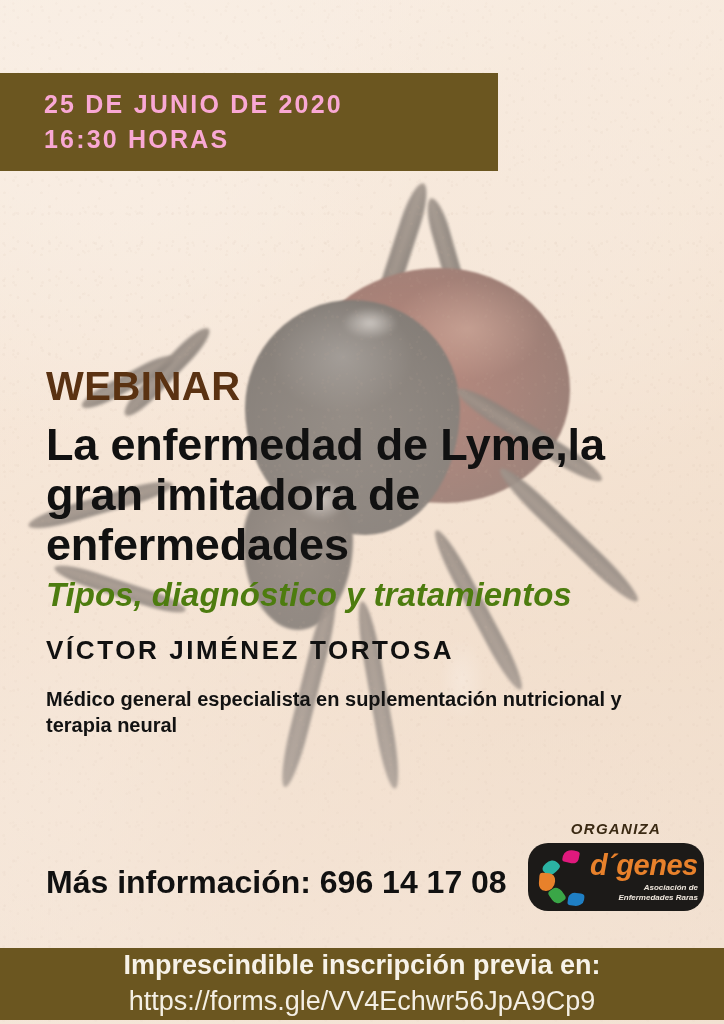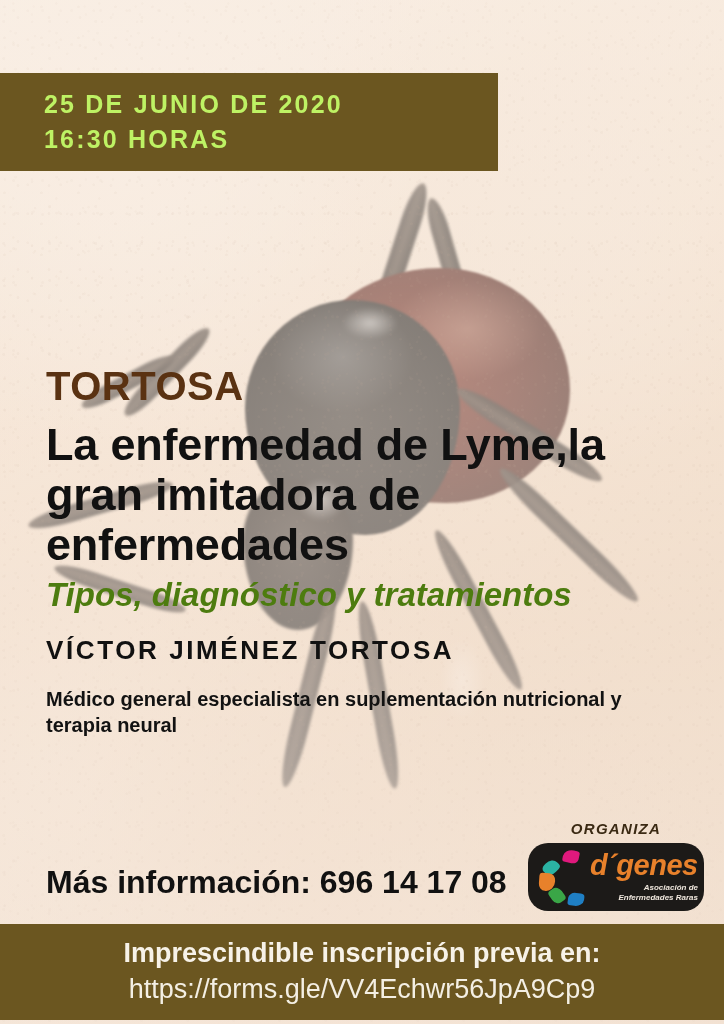--- a/index.html
+++ b/index.html
@@ -82,21 +82,21 @@
   }
 
   
   .date-banner{
     position:absolute;left:0;top:73px;width:498px;height:98px;
     background:#6b5620;
     display:flex;flex-direction:column;justify-content:center;
     padding-left:44px;box-sizing:border-box;
   }
   .date-line{
-    color:#bef264;font-size:25px;font-weight:700;
+    color:#f9a8d4;font-size:25px;font-weight:700;
     letter-spacing:2.2px;line-height:1.42;white-space:nowrap;
   }
 
   
   .content{position:absolute;left:46px;top:366px;width:640px;}
   .webinar{
     color:#5a3212;font-size:40px;font-weight:700;letter-spacing:.5px;
     line-height:1;margin-bottom:14px;
   }
   .title{
@@ -130,21 +130,21 @@
     position:absolute;left:62px;top:8px;
     color:#e8812b;font-size:29px;font-weight:700;line-height:1;letter-spacing:-.5px;
   }
   .logo-sub{
     position:absolute;left:62px;top:40px;width:108px;text-align:right;
     color:#efe7dd;font-size:8px;font-weight:700;line-height:1.28;
   }
 
   
   .bottom-banner{
-    position:absolute;left:0;bottom:4px;width:724px;height:96px;
+    position:absolute;left:0;bottom:4px;width:724px;height:72px;
     background:#6b5620;display:flex;flex-direction:column;
     align-items:center;justify-content:center;
   }
   .bb-1{color:#f7f2e8;font-size:27px;font-weight:700;line-height:1.25;}
   .bb-2{color:#f4efe4;font-size:27px;font-weight:400;line-height:1.3;margin-top:2px;}
 </style>
 </head>
 <body>
 
 <div class="poster">
@@ -176,21 +176,21 @@
     <div class="grain"></div>
     <div class="veil"></div>
   </div>
 
   <div class="date-banner">
     <div class="date-line">25 DE JUNIO DE 2020</div>
     <div class="date-line">16:30 HORAS</div>
   </div>
 
   <div class="content">
-    <div class="webinar">TORTOSA</div>
+    <div class="webinar">WEBINAR</div>
     <div class="title">La enfermedad de Lyme,la gran imitadora de enfermedades</div>
     <div class="subtitle">Tipos, diagnóstico y tratamientos</div>
     <div class="speaker">VÍCTOR JIMÉNEZ TORTOSA</div>
     <div class="role">Médico general especialista en suplementación nutricional y terapia neural</div>
   </div>
 
   <div class="contact">Más información: 696 14 17 08</div>
 
   <div class="organiza-block">
     <div class="organiza">ORGANIZA</div>

